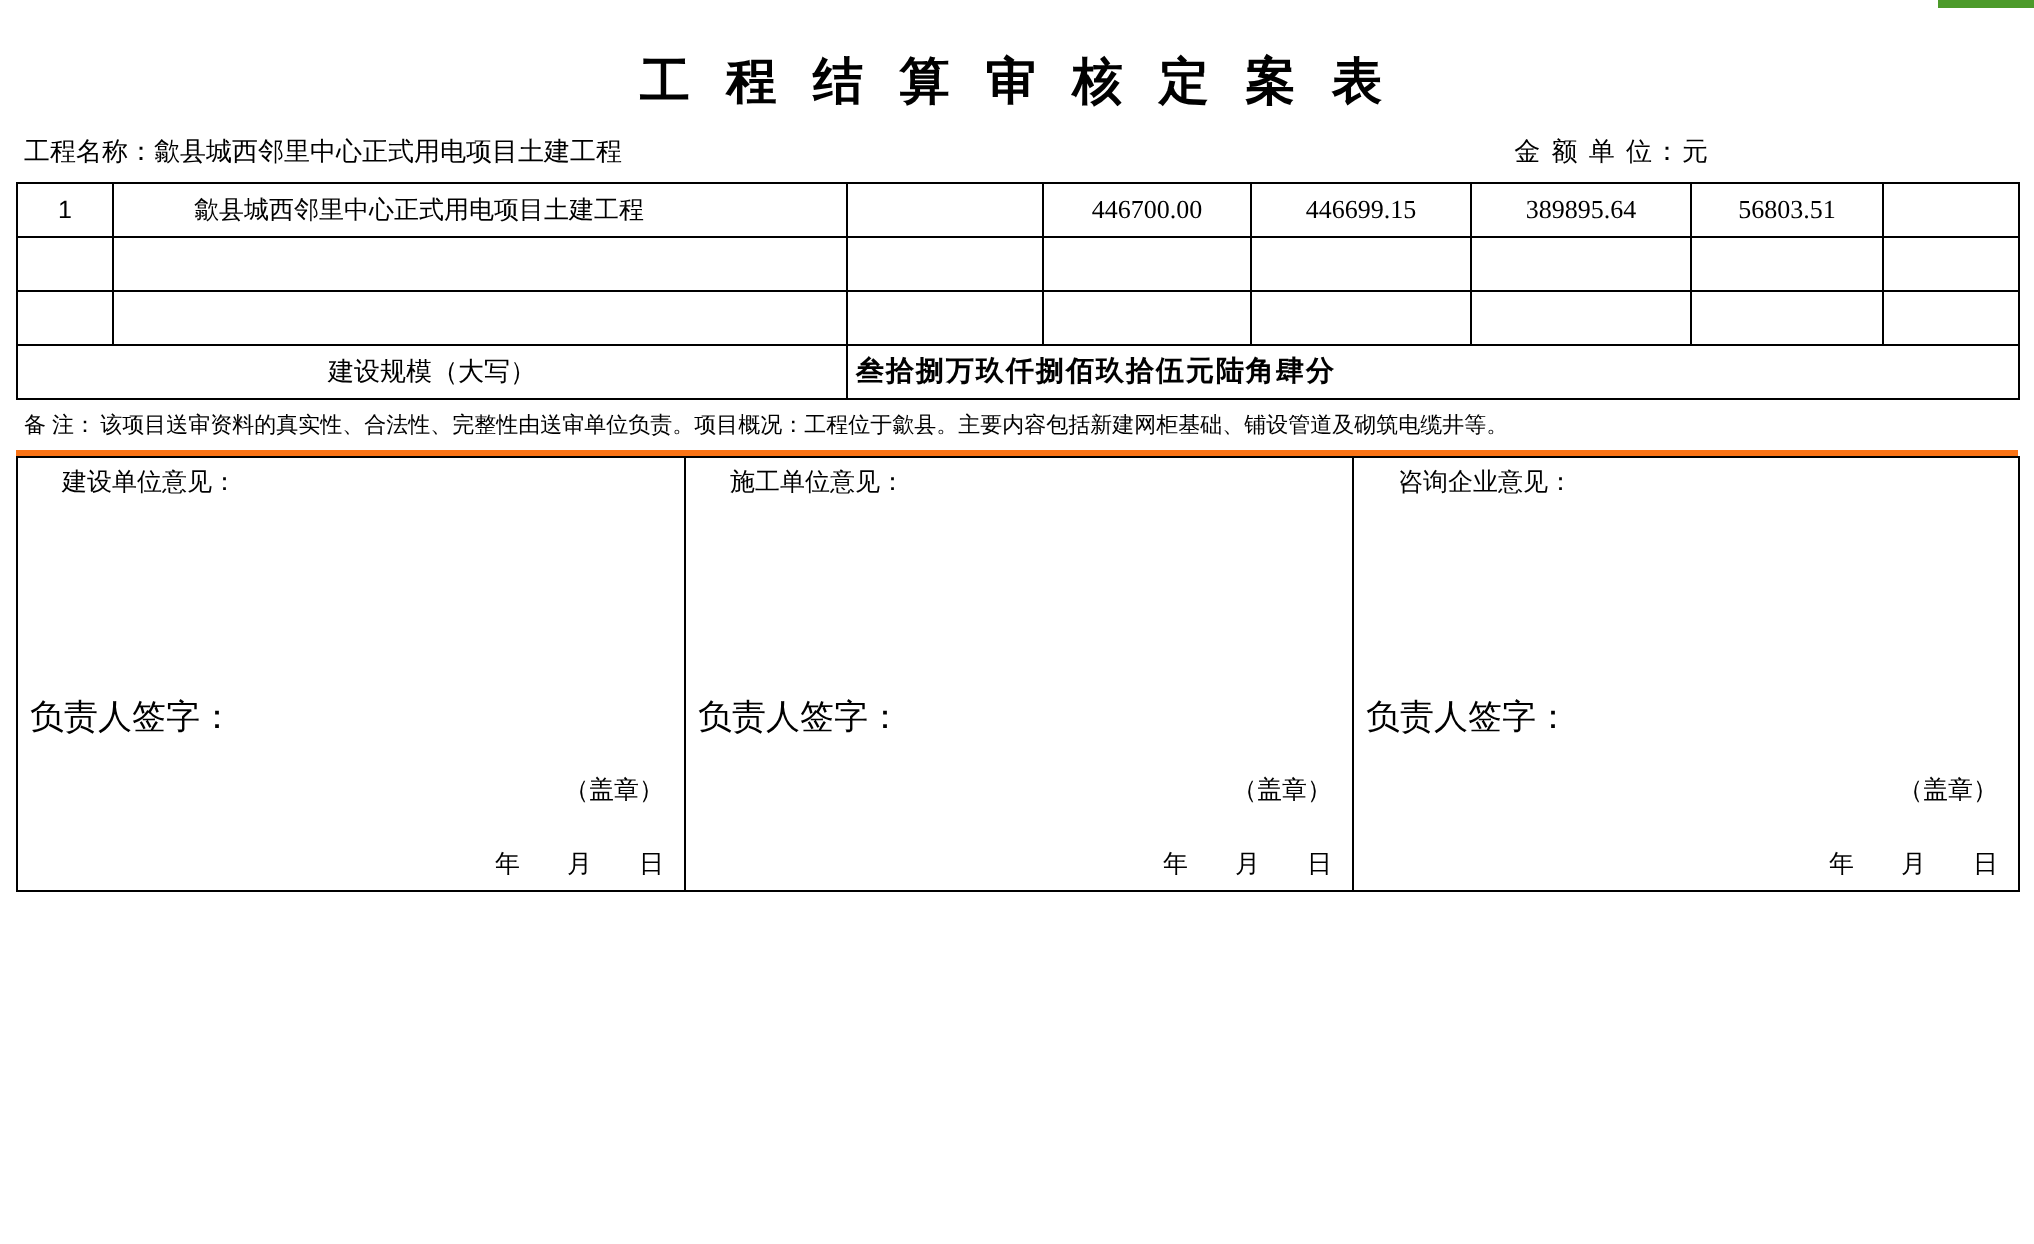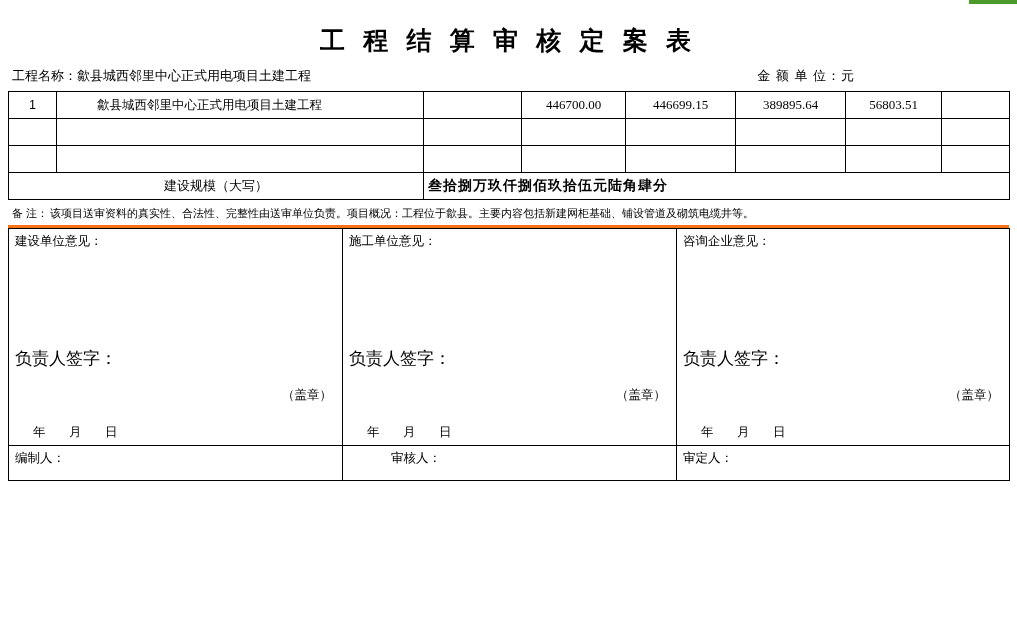--- a/index.html
+++ b/index.html
@@ -107,21 +107,21 @@
   table.sign {
     border-collapse: collapse;
     table-layout: fixed;
     margin: 0 8px;
     width: 1001px;
     font-size: 12.5px;
   }
   table.sign td {
     border: 1px solid #000;
     vertical-align: top;
-    padding: 4px 6px;
+    padding: 4px 22px;
   }
   .sign-cell {
     position: relative;
     height: 208px;
   }
   .sign-title { font-size: 12.5px; }
   .sign-person {
     position: absolute;
     left: 6px;
     top: 118px;
@@ -130,21 +130,21 @@
   .sign-seal {
     position: absolute;
     right: 10px;
     top: 158px;
     font-size: 12.5px;
   }
   .sign-date {
     position: absolute;
     left: 0; right: 0;
     bottom: 4px;
-    text-align: left;
+    text-align: right;
     font-size: 12.5px;
     letter-spacing: 10px;
     padding-left: 24px;
   }
   .bottom-row td { height: 26px; font-size: 12.5px; padding-left: 40px; }
   .bottom-row td.b2 { padding-left: 48px; }
 </style>
 </head>
 <body>
 
@@ -236,21 +236,16 @@
         <div class="sign-seal">（盖章）</div>
         <div class="sign-date">年    月    日</div>
       </td>
       <td class="sign-cell">
         <div class="sign-title">咨询企业意见：</div>
         <div class="sign-person">负责人签字：</div>
         <div class="sign-seal">（盖章）</div>
         <div class="sign-date">年    月    日</div>
       </td>
     </tr>
-    <tr class="bottom-row">
-      <td>编制人：</td>
-      <td class="b2">审核人：</td>
-      <td>审定人：</td>
-    </tr>
   </tbody>
     </table>
 
 </div>
 
 </body></html>

